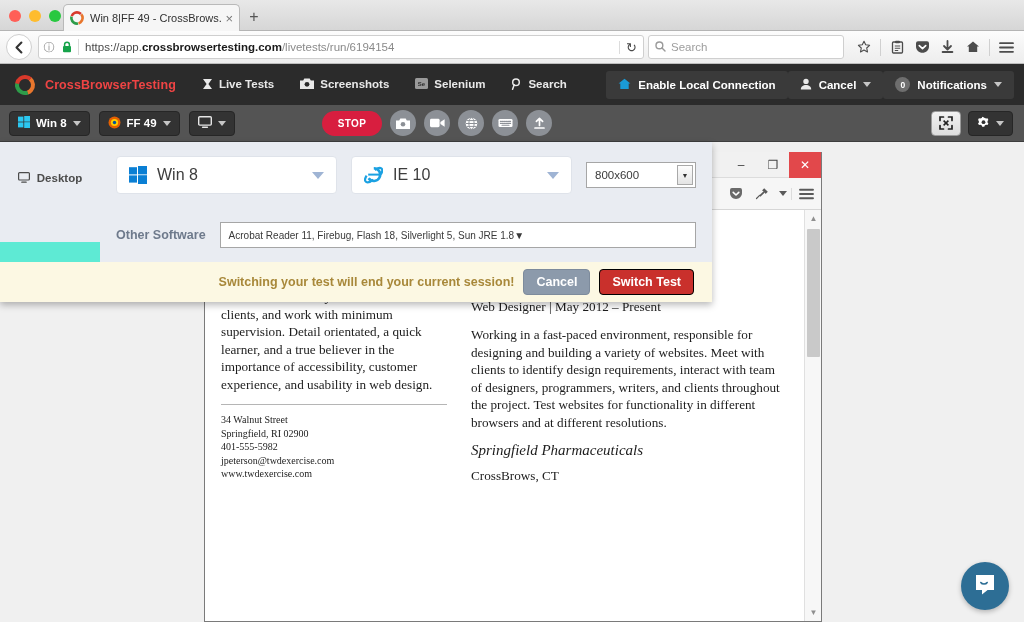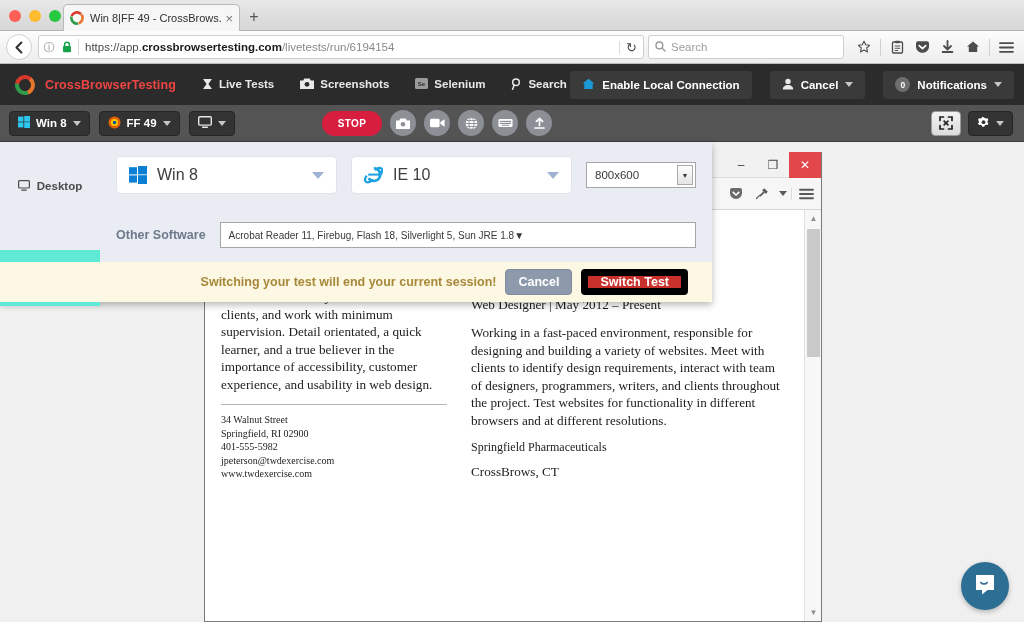--- a/index.html
+++ b/index.html
@@ -88,21 +88,21 @@
   }
   .cbt-logo { width: 22px; height: 22px; margin-left: 14px; position: relative; }
   .cbt-brand {
     color: #ef4444; font-size: 12.5px; font-weight: bold; margin-left: 9px;
     letter-spacing: .1px;
   }
   .cbt-item {
     color: #e9e9e9; font-size: 11.5px; font-weight: bold; display: flex;
     align-items: flex-start; gap: 6px; margin-left: 26px;
   }
-  .cbt-right { margin-left: auto; display: flex; align-items: center; gap: 18px; margin-right: 10px; justify-content: space-between; }
+  .cbt-right { margin-left: auto; display: flex; align-items: center; gap: 0; margin-right: 10px; justify-content: space-between; }
   .cbt-btn {
     background: #3a3a3a; border-radius: 3px; height: 28px; padding: 0 12px;
     display: flex; align-items: center; gap: 7px;
     color: #fff; font-size: 11.5px; font-weight: bold;
   }
   .caret-d {
     width: 0; height: 0; border-left: 4px solid transparent;
     border-right: 4px solid transparent; border-top: 5px solid #c6c6c6;
   }
   .notif-dot {
@@ -175,21 +175,21 @@
   }
   .doc-col-l { width: 226px; flex: 0 0 226px; }
   .doc-col-r { flex: 1 1 auto; }
   .doc p { font-size: 13.2px; line-height: 1.33; margin-bottom: 11px; }
   .doc .hr { border-top: 1px solid #b5b5b5; margin: 6px 0 8px 0; }
   .doc .contact { font-size: 10px; line-height: 1.34; }
   .sec-head {
     font-size: 13.4px; letter-spacing: .5px; margin-bottom: 11px;
     font-variant: small-caps; text-transform: uppercase;
   }
-  .job-co { font-size: 12px; margin-bottom: 9px; }
+  .job-co { font-style: italic; font-size: 15px; margin-bottom: 9px; }
   .job-loc { font-size: 13.2px; margin-bottom: 12px; }
   .job-title { font-size: 13.2px; margin-bottom: 11px; }
 
   
   .sbar {
     position: absolute; right: 0; top: 0; bottom: 0; width: 17px;
     background: #f7f7f7; border-left: 1px solid #e0e0e0;
   }
   .sb-up, .sb-dn {
     position: absolute; left: 0; width: 17px; height: 17px;
@@ -202,21 +202,21 @@
     background: #c9c9c9; border-radius: 1px;
   }
 
   
   .panel {
     position: absolute; left: 0; top: 142px; width: 712px; height: 160px;
     background: #e9ecf2; box-shadow: 0 3px 7px rgba(0,0,0,.28);
     z-index: 20;
   }
   .panel-tabs {
-    position: absolute; left: 0; top: 16px; width: 100px; height: 120px;
+    position: absolute; left: 0; top: 8px; width: 100px; height: 120px;
     background: transparent;
   }
   .ptab {
     height: 56px; display: flex; align-items: center; justify-content: center;
     gap: 7px; font-size: 11.5px; font-weight: bold; color: #4b4b4b;
   }
   .ptab.active { background: #5eead4; margin-top: 36px; }
   .panel-body {
     position: absolute; left: 100px; top: 0; right: 0; height: 120px;
   }
@@ -247,30 +247,30 @@
   .row2 .lbl { font-size: 12.5px; font-weight: bold; color: #6e7a8c; white-space: nowrap; }
   .sw-wide {
     flex: 1 1 auto; height: 26px; background: #fff; border: 1px solid #a6a6a6;
     display: flex; align-items: center; padding: 0 4px 0 8px;
     font-size: 10px; color: #3a3a3a; position: relative;
   }
 
   .warnbar {
     position: absolute; left: 0; top: 120px; width: 712px; height: 40px;
     background: #fcf8e3; display: flex; align-items: center;
-    justify-content: flex-end; padding-right: 24px; gap: 9px;
+    justify-content: flex-end; padding-right: 18px; gap: 9px;
   }
   .warn-text { font-size: 12.5px; font-weight: bold; color: #a8883a; }
   .btn-cancel {
     background: #8c9aab; color: #fff; border: 1px solid #7d8b9c; border-radius: 4px;
     height: 26px; padding: 0 12px; display: flex; align-items: center;
     font-size: 12.5px; font-weight: bold;
   }
   .btn-switch {
-    background: #c9302c; color: #fff; border: 7px solid #000000; border-radius: 4px;
+    background: #c9302c; color: #fff; border: 1px solid #000000; border-radius: 4px;
     height: 26px; padding: 0 12px; display: flex; align-items: center;
     font-size: 12.5px; font-weight: bold;
   }
 
   
   .backdrop {
     position: absolute; left: 0; top: 142px; width: 1024px; height: 480px;
     background: #f0f0f0;
   }
   .tab-notch {

